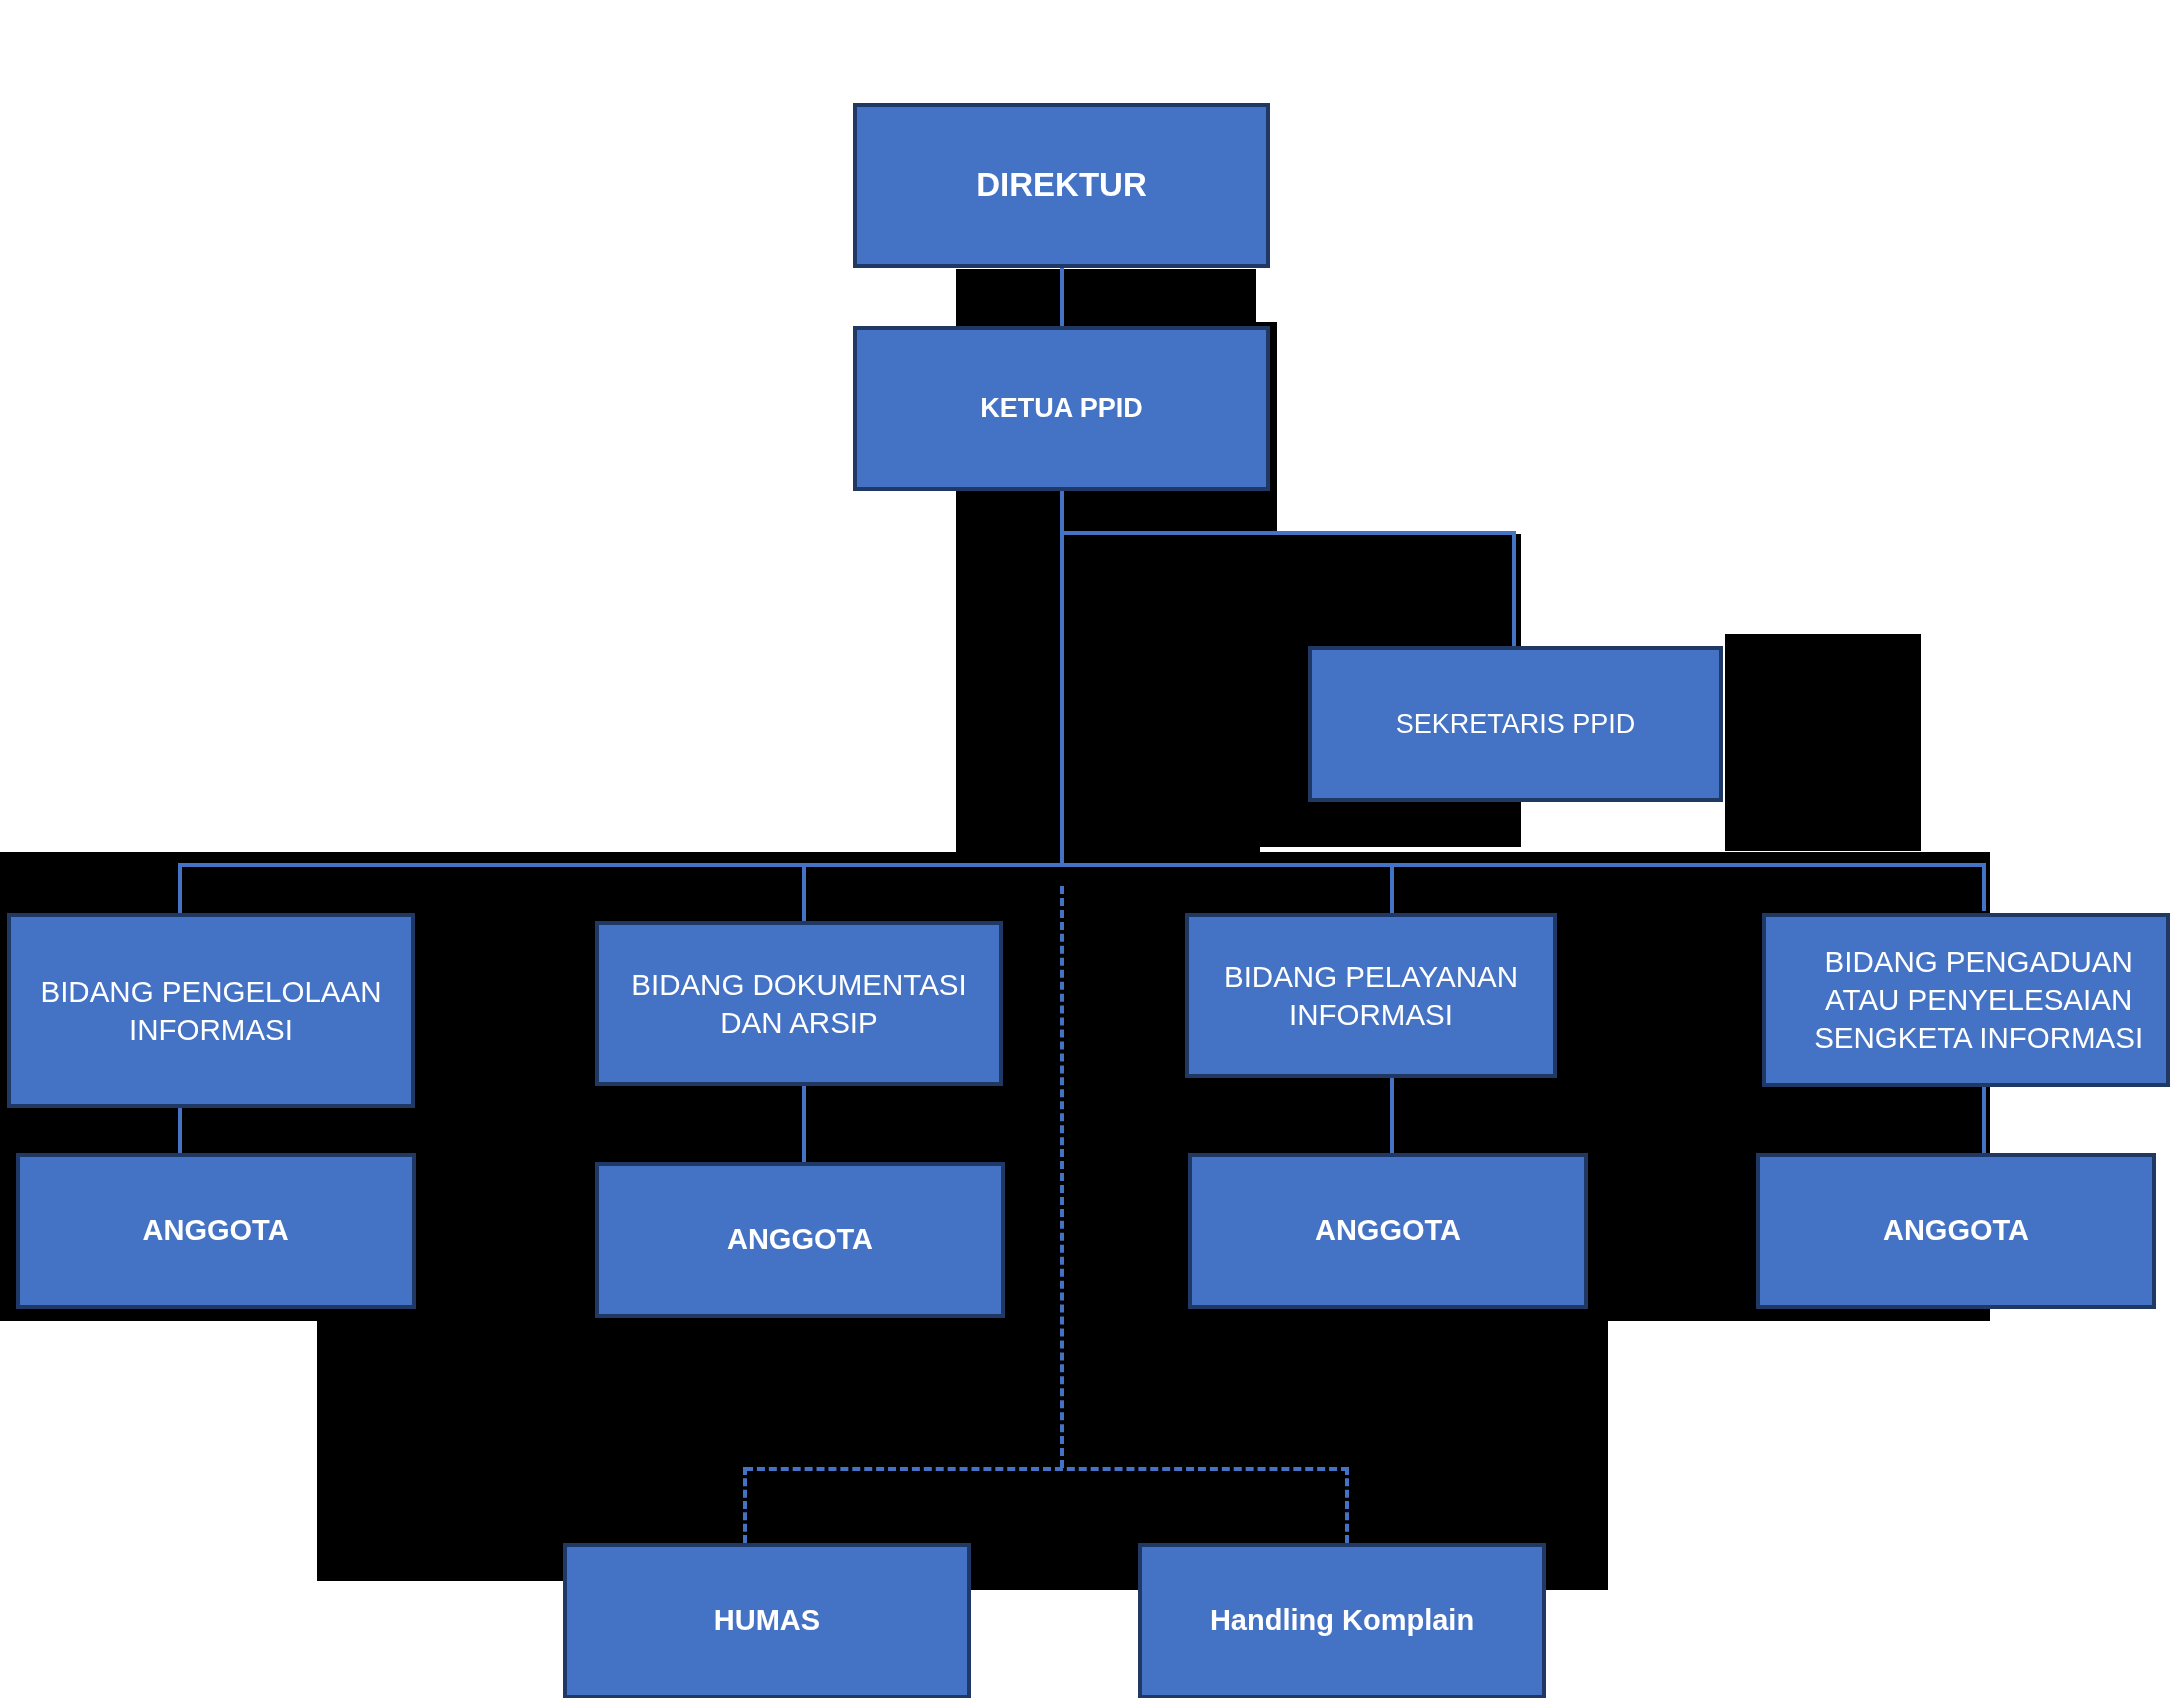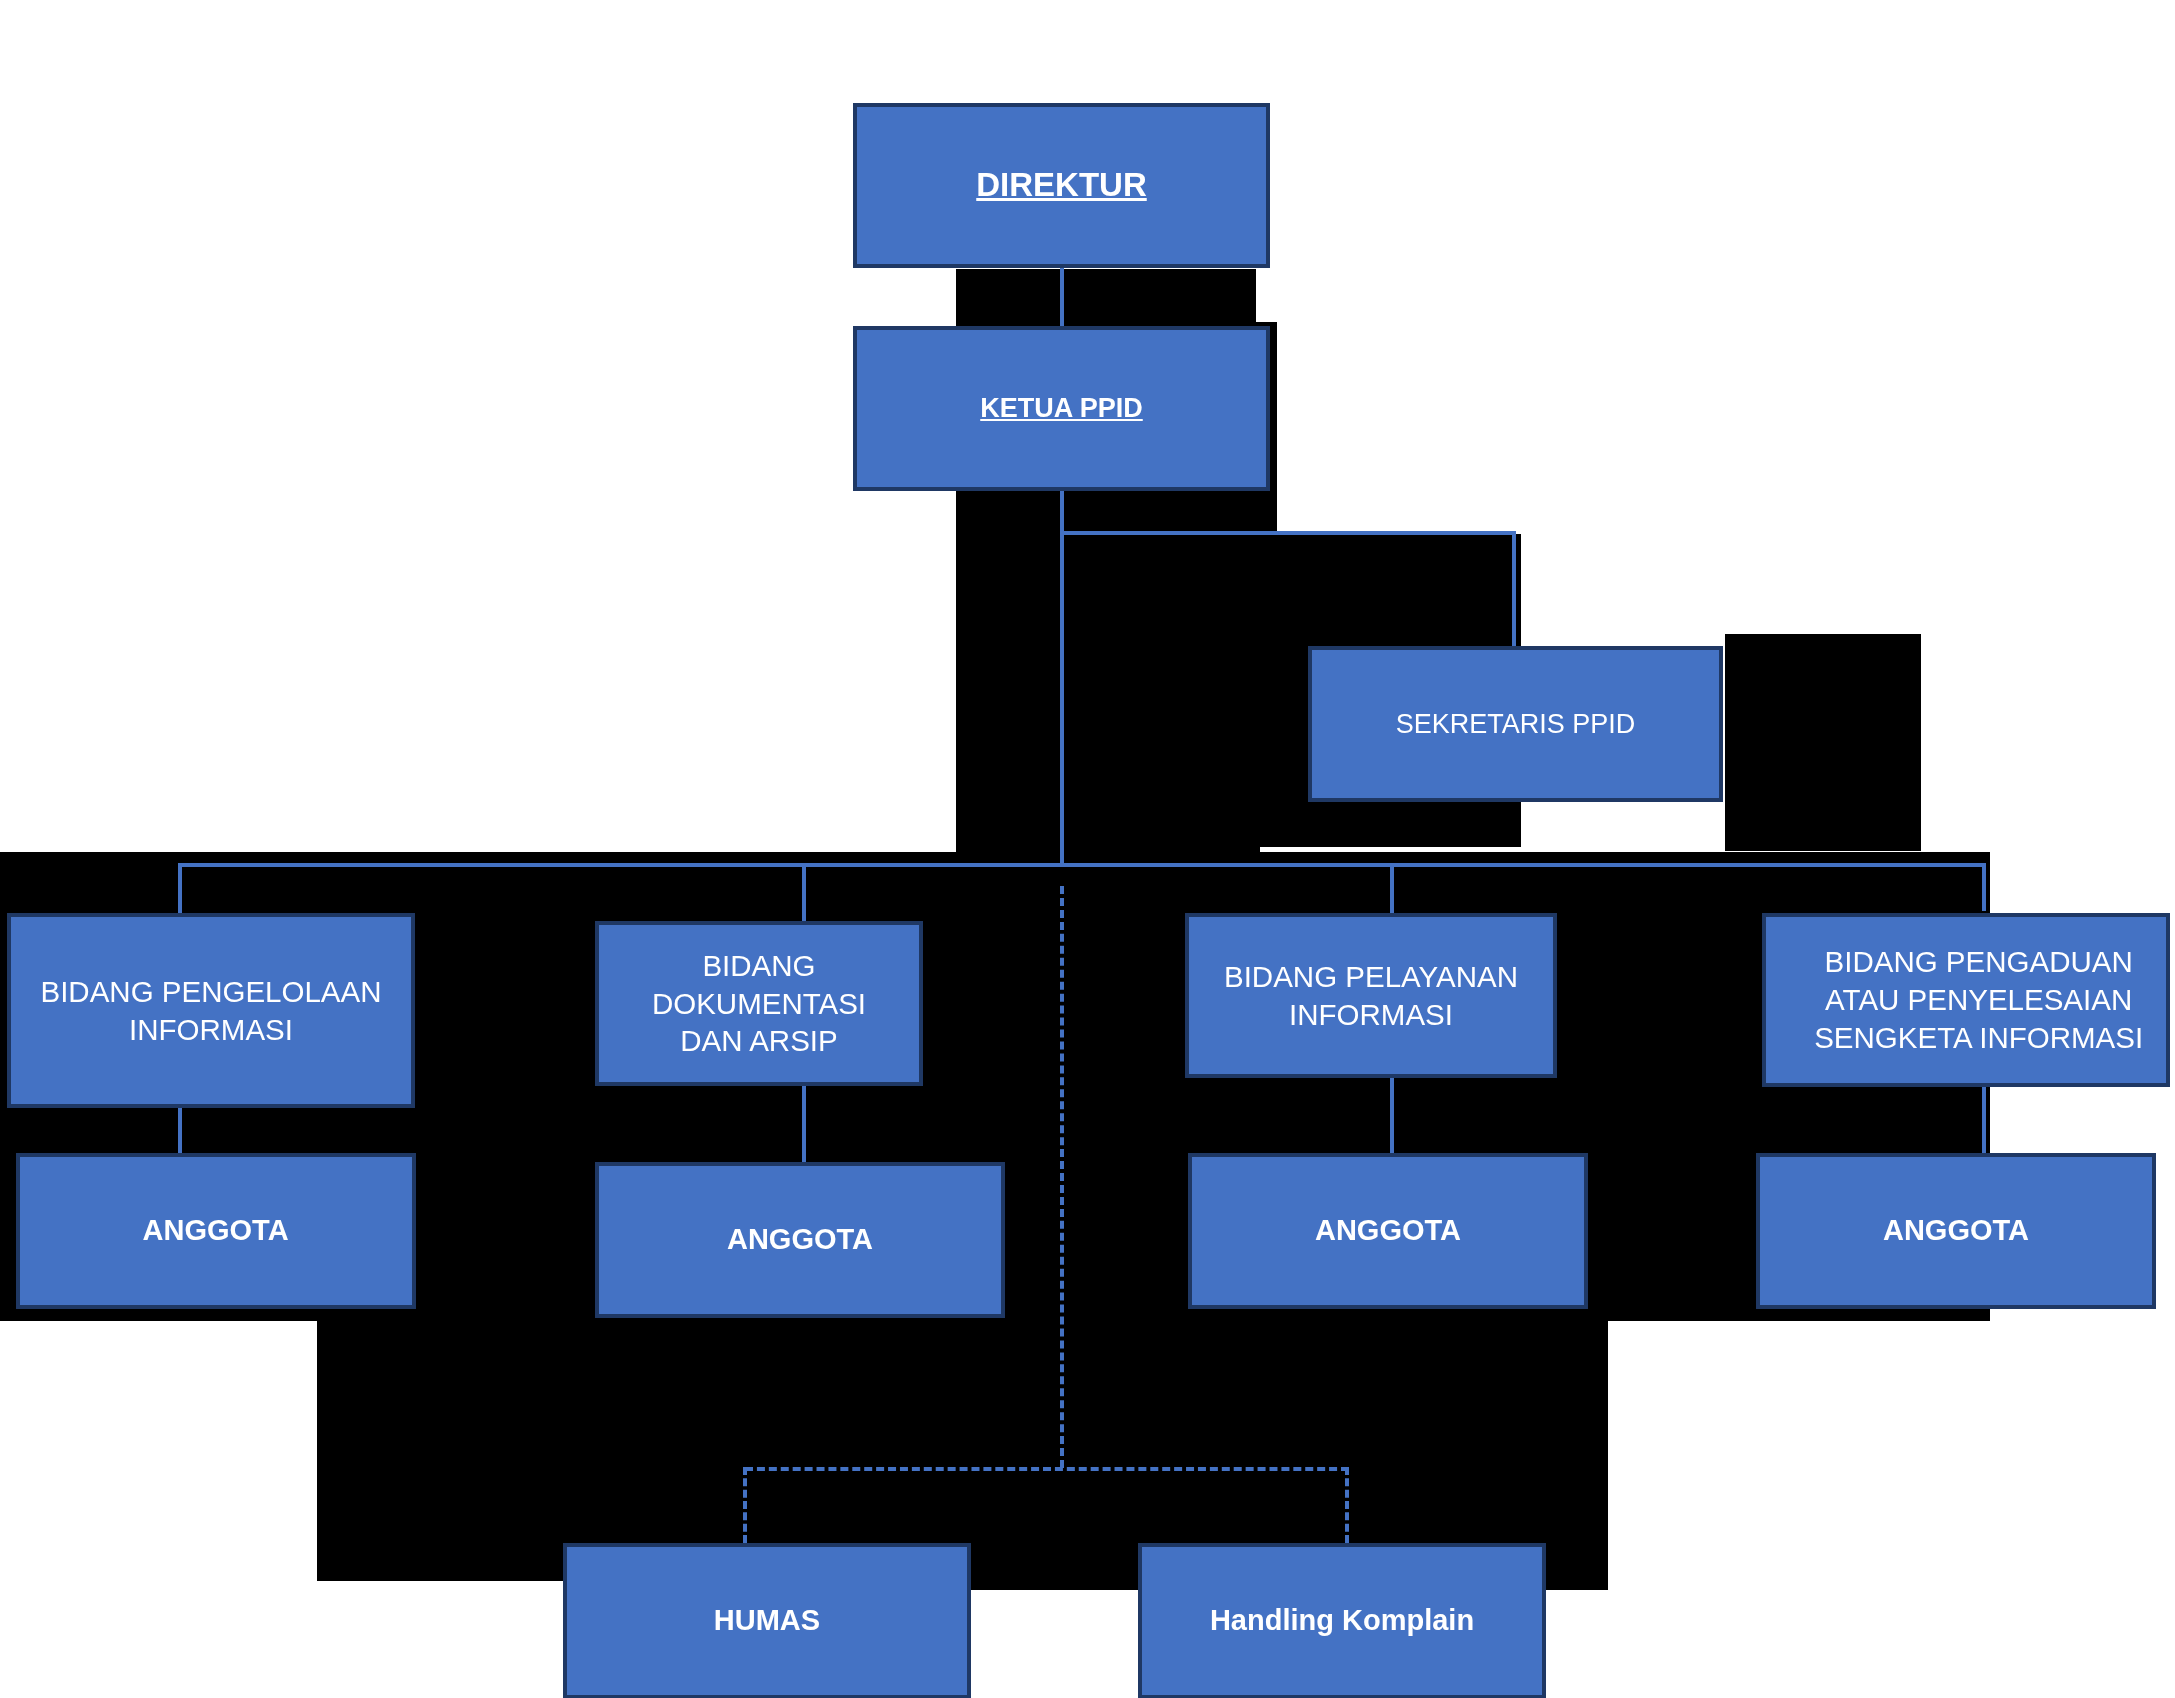--- a/index.html
+++ b/index.html
@@ -51,21 +51,21 @@
     color: #FFFFFF;
     display: flex;
     align-items: center;
     justify-content: center;
     text-align: center;
     z-index: 3;
     line-height: 1.28;
     padding: 0 8.7px;
   }
   .node .lbl { display: block; width: 100%; }
-  .bold  { font-weight: bold; text-decoration: underline; }
+  .bold  { font-weight: bold; }
   .fs-top   { font-size: 33px; }
   .fs-mid   { font-size: 27px; }
   .fs-bid   { font-size: 29.5px; }
   .fs-small { font-size: 29px; font-weight: bold; }
 </style>
 </head>
 <body>
 
 <div id="canvas">
 
@@ -118,21 +118,21 @@
     <span class="lbl">SEKRETARIS PPID</span>
   </div>
 
   <div class="node fs-bid" style="left:7px; top:913px; width:408px; height:195px;">
     <span>
       <span class="lbl">BIDANG PENGELOLAAN</span>
       <span class="lbl">INFORMASI</span>
     </span>
   </div>
 
-  <div class="node fs-bid" style="left:595px; top:921px; width:328px; height:165px;">
+  <div class="node fs-bid" style="left:595px; top:921px; width:408px; height:165px;">
     <span>
       <span class="lbl">BIDANG DOKUMENTASI</span>
       <span class="lbl">DAN ARSIP</span>
     </span>
   </div>
 
   <div class="node fs-bid" style="left:1185px; top:913px; width:372px; height:165px;">
     <span>
       <span class="lbl">BIDANG PELAYANAN</span>
       <span class="lbl">INFORMASI</span>

